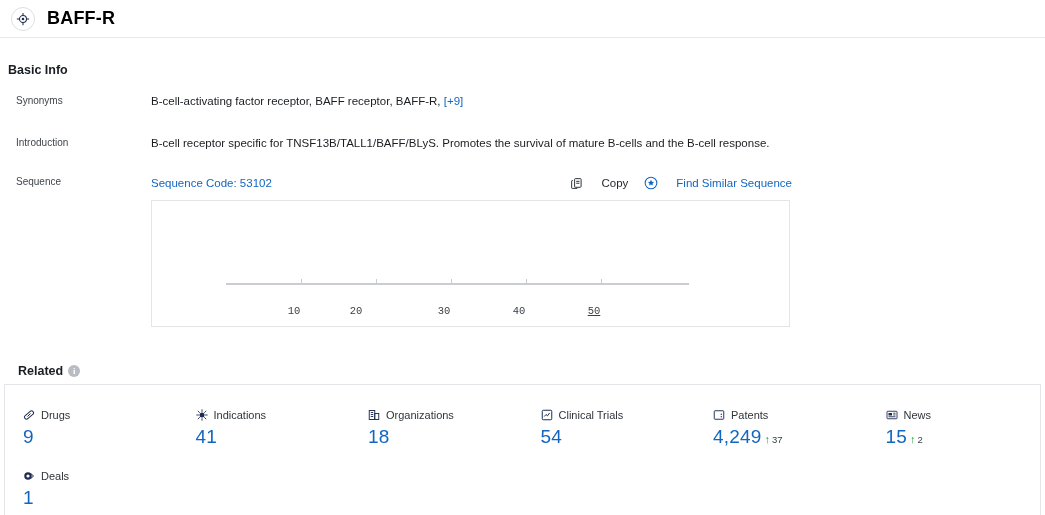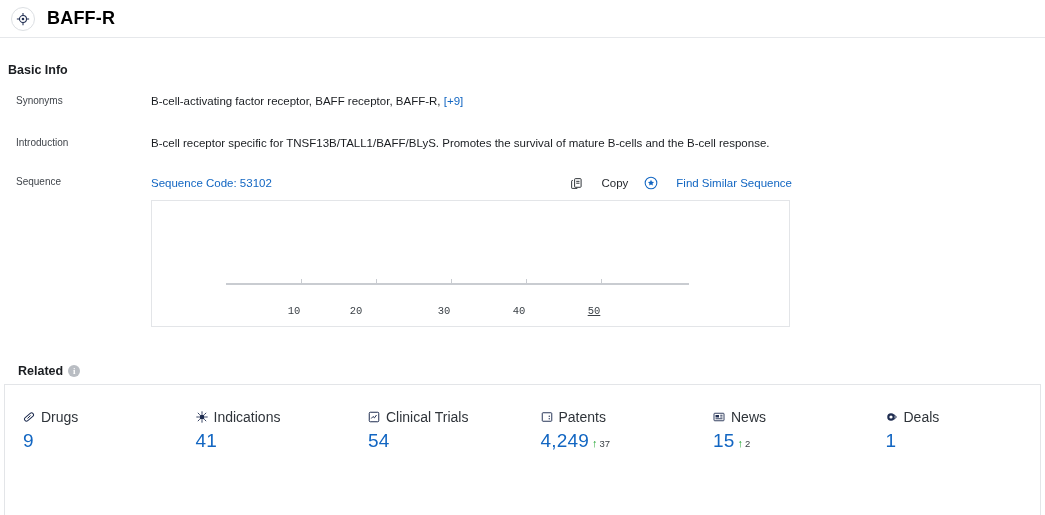--- a/index.html
+++ b/index.html
@@ -173,21 +173,21 @@
   }
   .stat {
     padding-left: 18px;
     box-sizing: border-box;
     cursor: pointer;
   }
   .stat-head {
     display: flex;
     align-items: center;
     gap: 6px;
-    font-size: 14px;
+    font-size: 11px;
     color: #2f343a;
     white-space: nowrap;
   }
   .stat-val-row {
     display: flex;
     align-items: baseline;
     gap: 3px;
     margin-top: 5px;
   }
   .stat-val {
@@ -339,20 +339,37 @@
             </g>
           </svg>
         </span>
         <span>Indications</span>
       </div>
       <div class="stat-val-row">
         <span class="stat-val">41</span>
       </div>
     </div>
 
+    <div class="stat">
+      <div class="stat-head">
+        <span>
+          <svg width="12" height="12" viewBox="0 0 24 24" fill="none" stroke="#1f2d50" stroke-width="1.9">
+            <rect x="2.5" y="3" width="11" height="18"></rect>
+            <rect x="13.5" y="9" width="8" height="12"></rect>
+            <line x1="5.5" y1="7" x2="10.5" y2="7"></line>
+            <line x1="5.5" y1="11" x2="10.5" y2="11"></line>
+            <line x1="5.5" y1="15" x2="10.5" y2="15"></line>
+          </svg>
+        </span>
+        <span>Organizations</span>
+      </div>
+      <div class="stat-val-row">
+        <span class="stat-val">18</span>
+      </div>
+    </div>
 
     <div class="stat">
       <div class="stat-head">
         <span>
           <svg width="12" height="12" viewBox="0 0 24 24" fill="none" stroke="#1f2d50" stroke-width="2">
             <rect x="2.5" y="2.5" width="19" height="19" rx="2"></rect>
             <path d="M6.5 15l3.5-4 3 2.6 4-5.6" stroke-width="2"></path>
           </svg>
         </span>
         <span>Clinical Trials</span>

